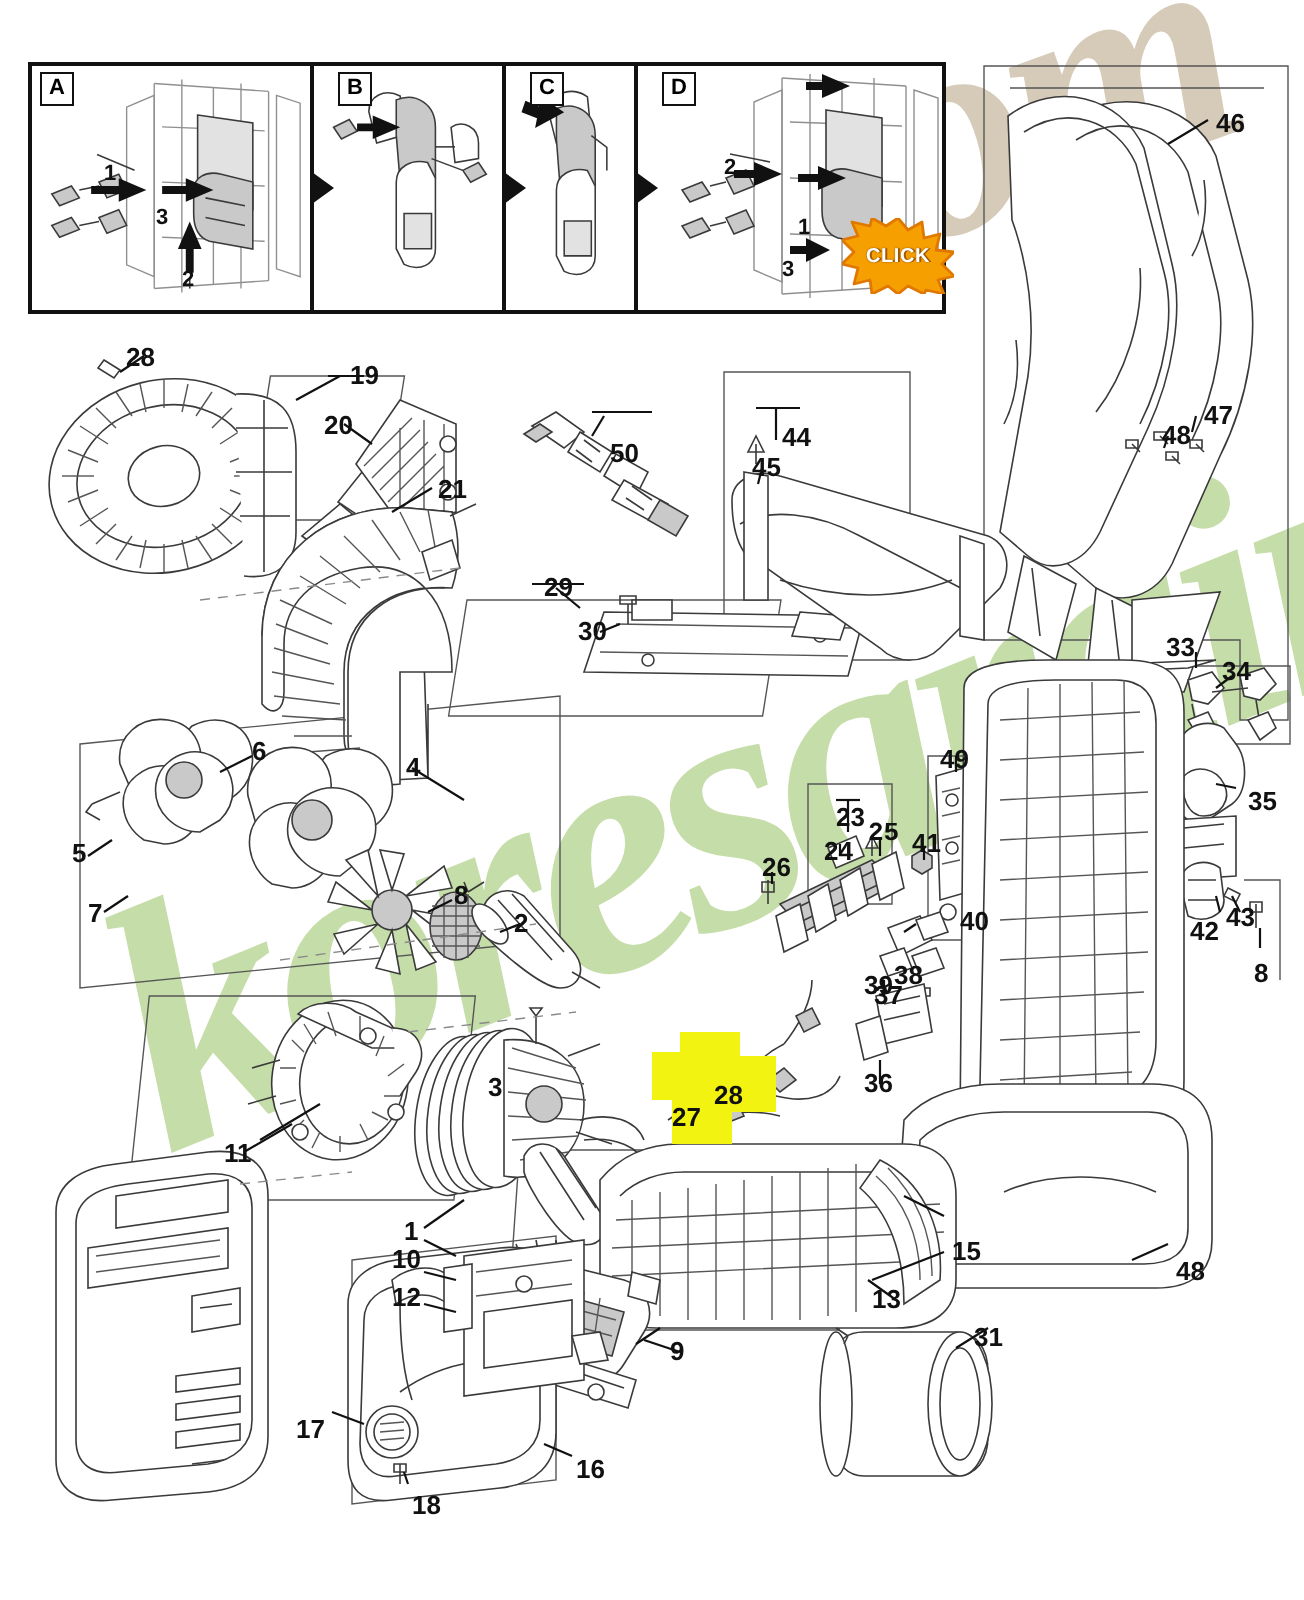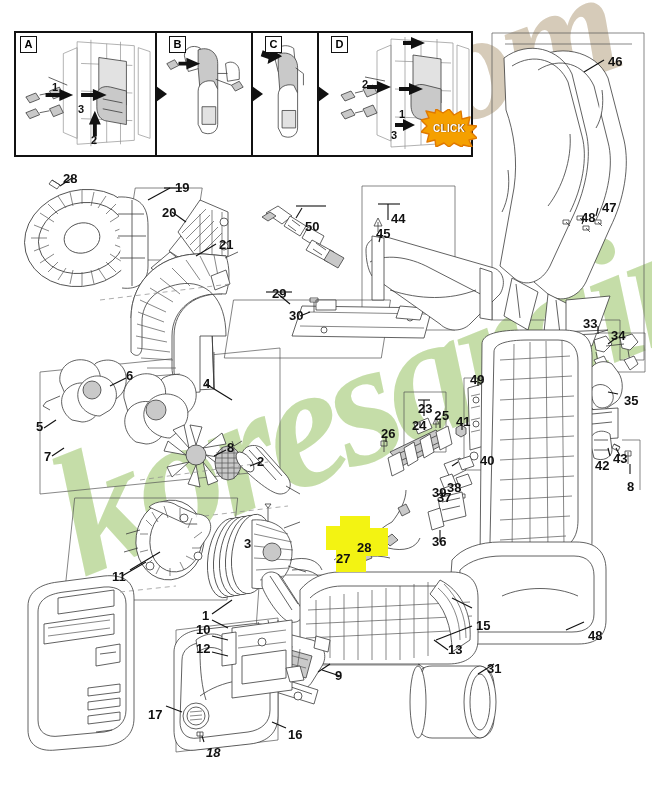--- a/index.html
+++ b/index.html
@@ -685,22 +685,22 @@
       <span class="num" style="left: 447px; top: 481px;">38</span>
       <span class="num" style="left: 432px; top: 535px;">36</span>
       <span class="num" style="left: 336px; top: 552px;">27</span>
       <span class="num" style="left: 357px; top: 541px;">28</span>
       <span class="num" style="left: 244px; top: 537px;">3</span>
       <span class="num" style="left: 112px; top: 570px;">11</span>
       <span class="num" style="left: 202px; top: 609px;">1</span>
       <span class="num" style="left: 196px; top: 623px; text-align: right;">10</span>
       <span class="num" style="left: 196px; top: 642px;">12</span>
       <span class="num" style="left: 335px; top: 669px;">9</span>
-      <span class="num" style="left: 448px; top: 643px;">13</span>
+      <span class="num" style="left: 436px; top: 643px;">13</span>
       <span class="num" style="left: 476px; top: 619px;">15</span>
       <span class="num" style="left: 487px; top: 662px;">31</span>
       <span class="num" style="left: 588px; top: 629px;">48</span>
       <span class="num" style="left: 288px; top: 728px;">16</span>
       <span class="num" style="left: 148px; top: 708px; text-align: center;">17</span>
-      <span class="num" style="left: 206px; top: 746px; font-style: italic;">18</span>
+      <span class="num" style="left: 206px; top: 746px;">18</span>
     </div>
 
 </div>
 
 </body></html>

